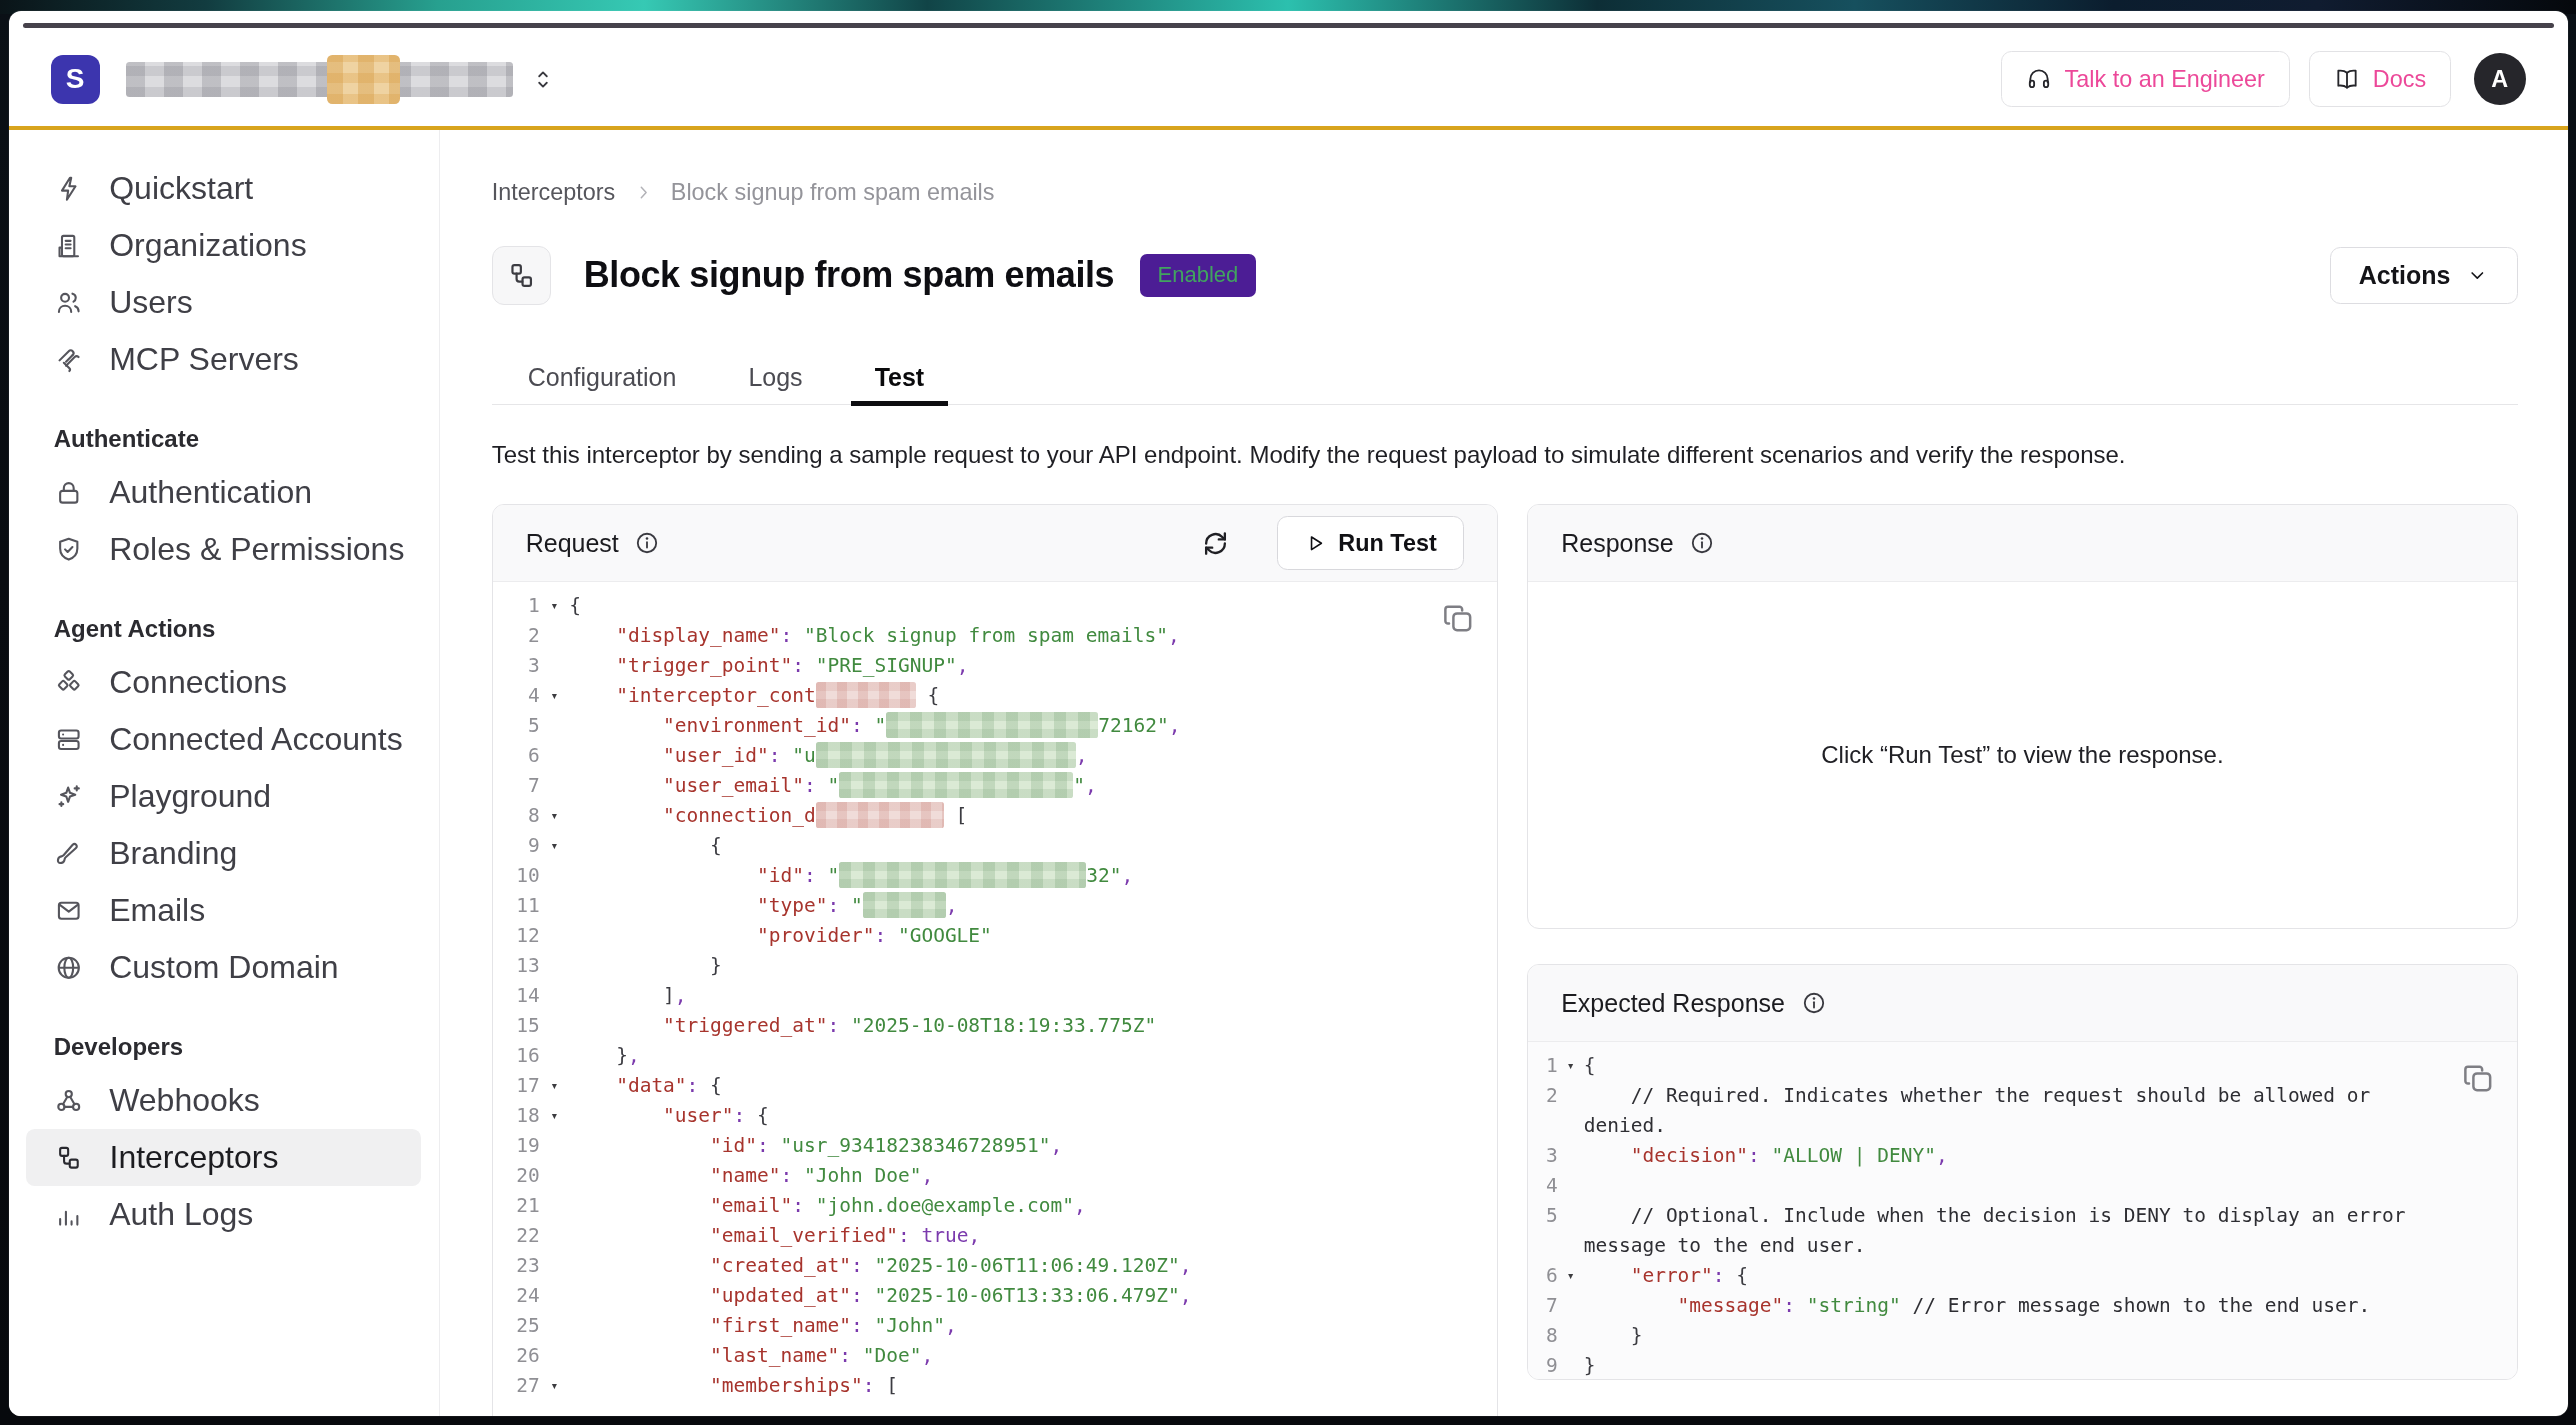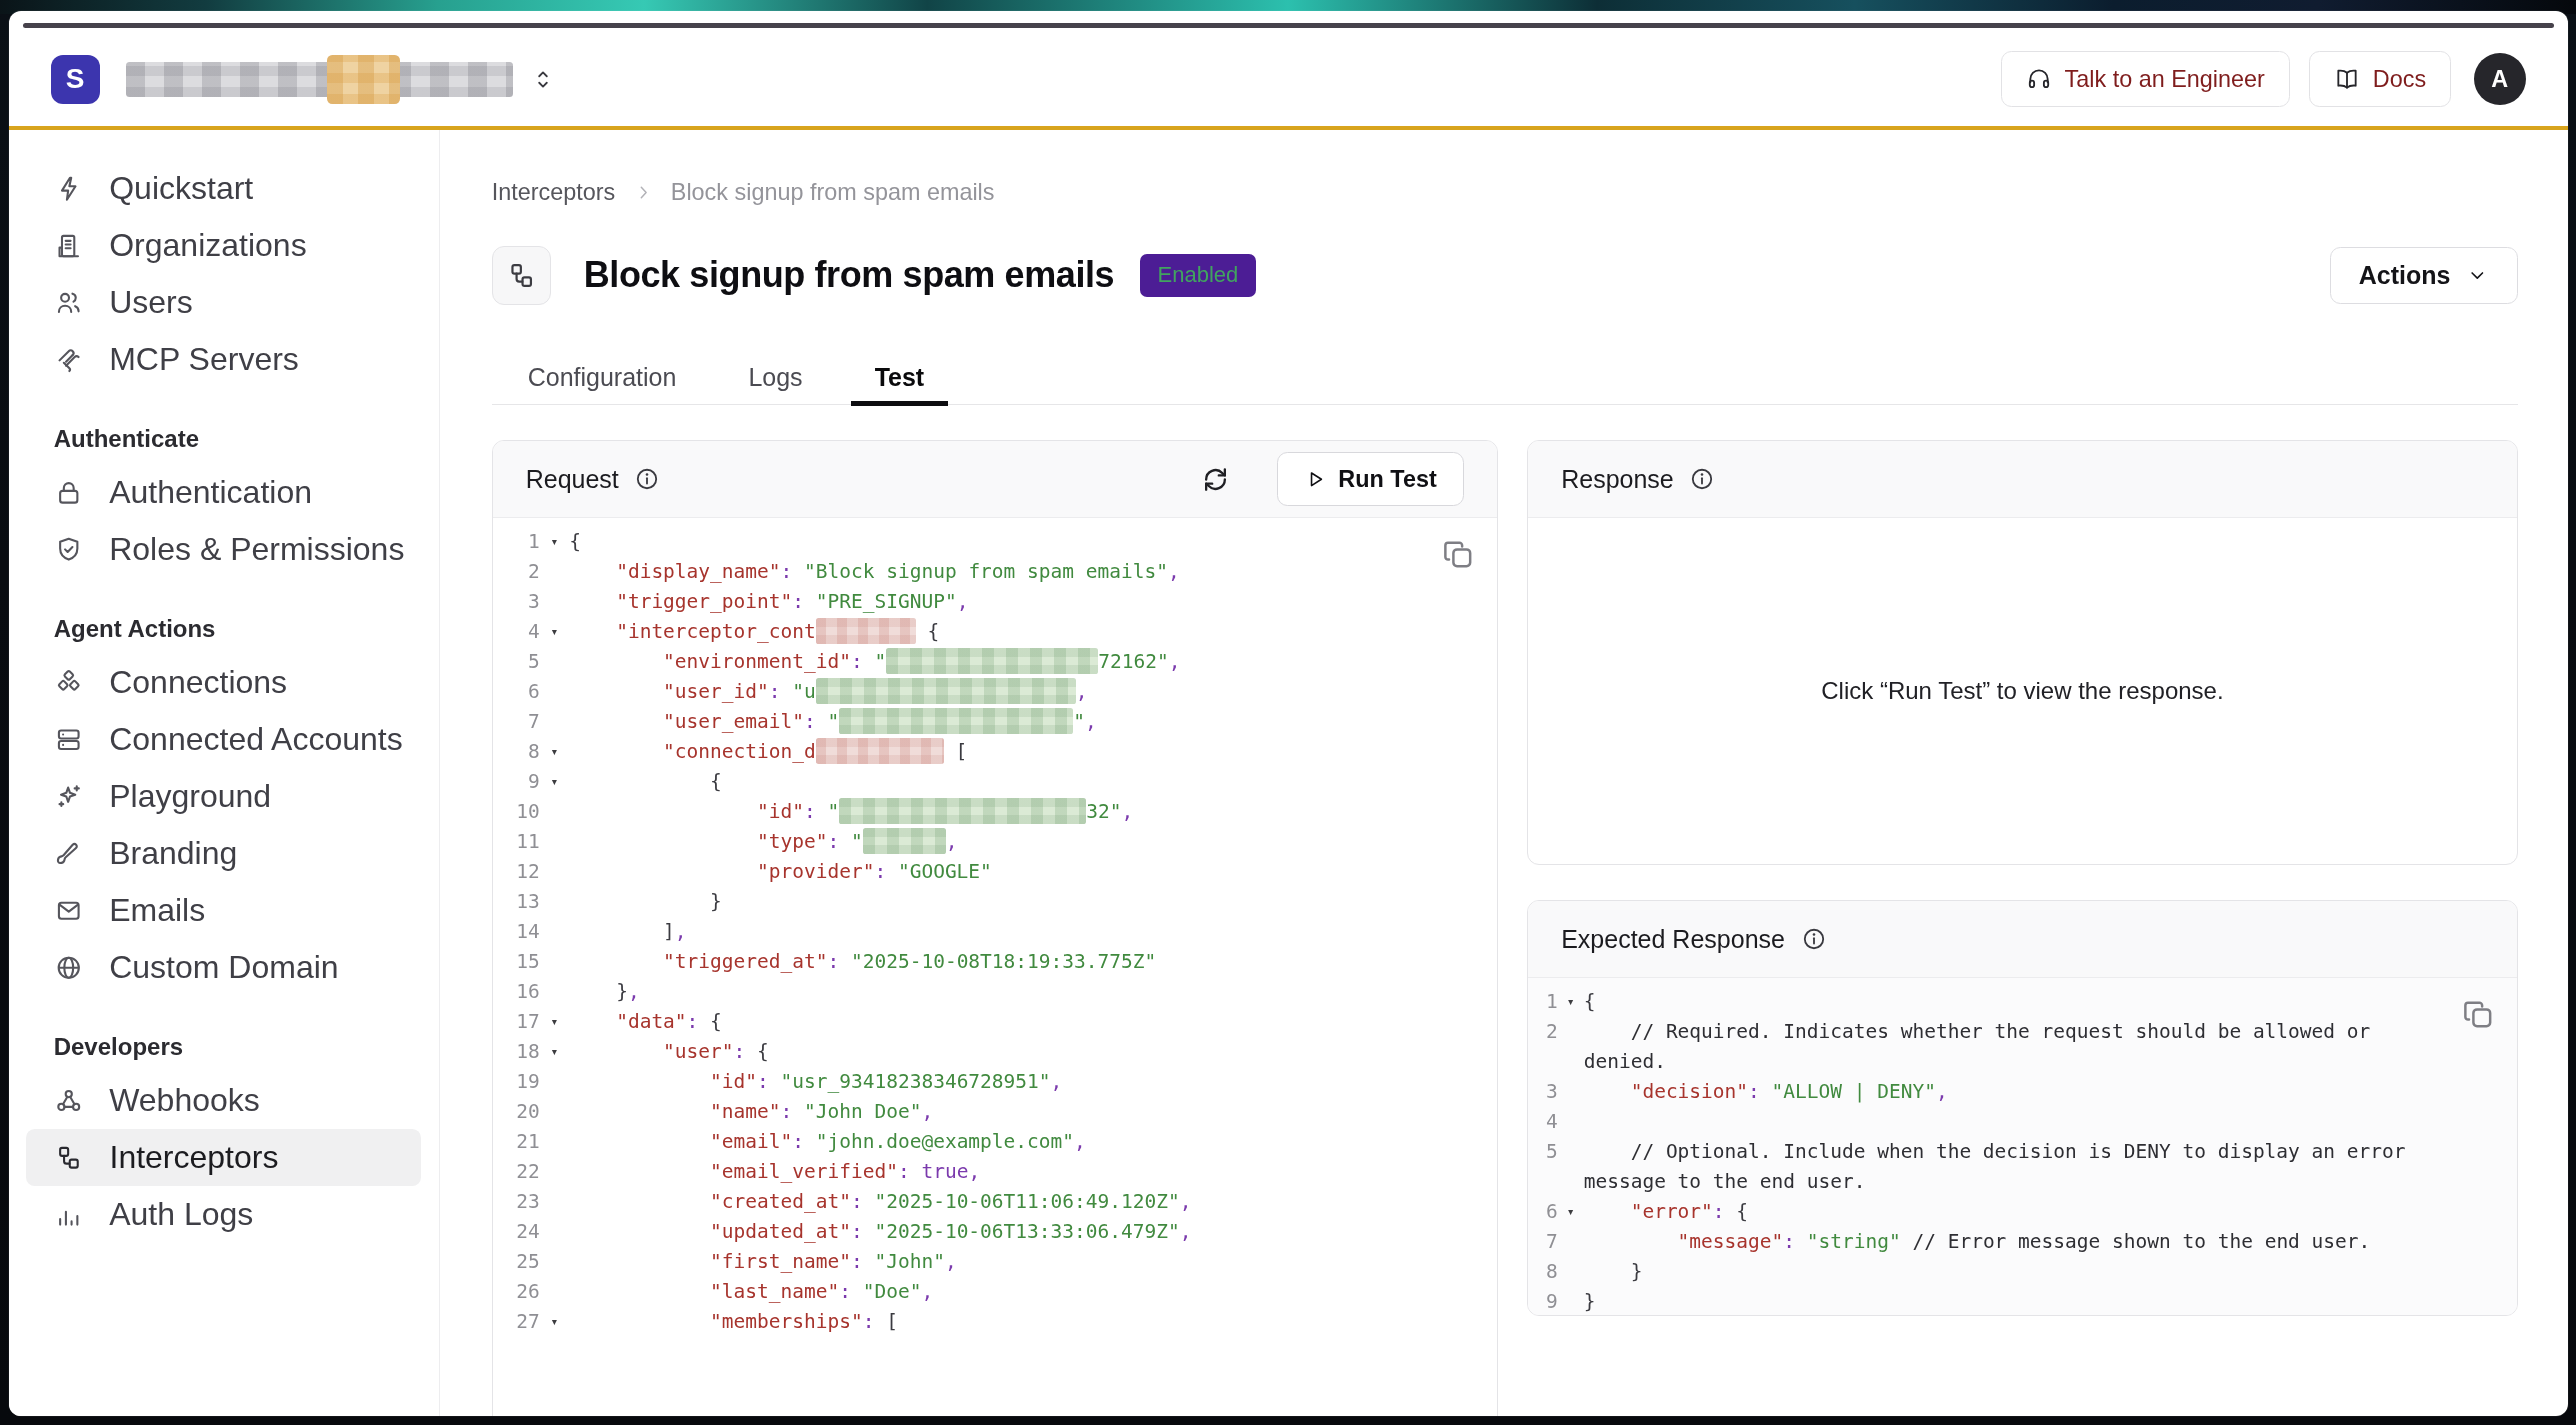--- a/index.html
+++ b/index.html
@@ -23,21 +23,21 @@
     background-color:#dcdcdf;
     background-image:repeating-linear-gradient(90deg,rgba(90,90,100,0.22) 0 19px,transparent 19px 38px),
                      repeating-linear-gradient(0deg,rgba(120,120,130,0.18) 0 10.4px,transparent 10.4px 21px);}
   .org-blur-accent{position:absolute;left:52%;width:73px;top:-7px;bottom:-7px;border-radius:5.2px;
     background-color:#efd3a2;
     background-image:repeating-linear-gradient(90deg,rgba(210,150,60,0.35) 0 15.6px,transparent 15.6px 31px),
                      repeating-linear-gradient(0deg,rgba(220,160,70,0.3) 0 10.4px,transparent 10.4px 21px);}
   .org-switch{margin-left:17.3px;width:26px;height:31px;color:#3a3a40;}
   .hspacer{flex:1;}
   .hbtn{height:56px;border:1.7px solid #e2e2e5;border-radius:10.4px;background:#fff;display:flex;align-items:center;
-    gap:13px;padding:0 24px;font-size:23.4px;color:#7f1d1d;margin-left:19px;cursor:pointer;}
+    gap:13px;padding:0 24px;font-size:23.4px;color:#ec4899;margin-left:19px;cursor:pointer;}
   .hbtn .ic{width:26px;height:26px;color:#26262b;}
   .avatar{width:52px;height:52px;border-radius:50%;background:#26262b;color:#fff;font-size:23.4px;font-weight:700;
     display:flex;align-items:center;justify-content:center;margin-left:22.6px;}
   .yellowline{position:absolute;top:115px;left:0;right:0;height:3.5px;background:#d8a41d;}
 
   
   .sidebar{position:absolute;top:119px;left:0;width:431px;bottom:0;border-right:1.7px solid #ededef;
     padding-top:29.5px;box-sizing:border-box;overflow:hidden;background:#fff;}
   .side-item{height:57px;display:flex;align-items:center;padding-left:45px;gap:26px;font-size:32px;color:#3f3f46;cursor:pointer;}
   .side-item .side-icon{width:29.5px;height:29.5px;color:#55555c;flex:none;display:flex;}
@@ -338,20 +338,21 @@
           </span>
       </button>
     </div>
 
     <div class="tabs" id="tab-bar">
         <div class="tab">Configuration</div>
         <div class="tab">Logs</div>
         <div class="tab active">Test</div>
       </div>
 
+    <p class="page-desc">Test this interceptor by sending a sample request to your API endpoint. Modify the request payload to simulate different scenarios and verify the response.</p>
 
     <div class="panels">
 
       <section class="panel panel-request">
         <div class="panel-header">
           <span class="panel-title">Request</span>
           <span class="info-ic">
               <svg viewBox="0 0 24 24" fill="none" stroke="currentColor" stroke-width="1.7" stroke-linecap="round" stroke-linejoin="round">
                 <circle cx="12" cy="12" r="8.5"></circle>
                 <path d="M12 11.2v5"></path>

